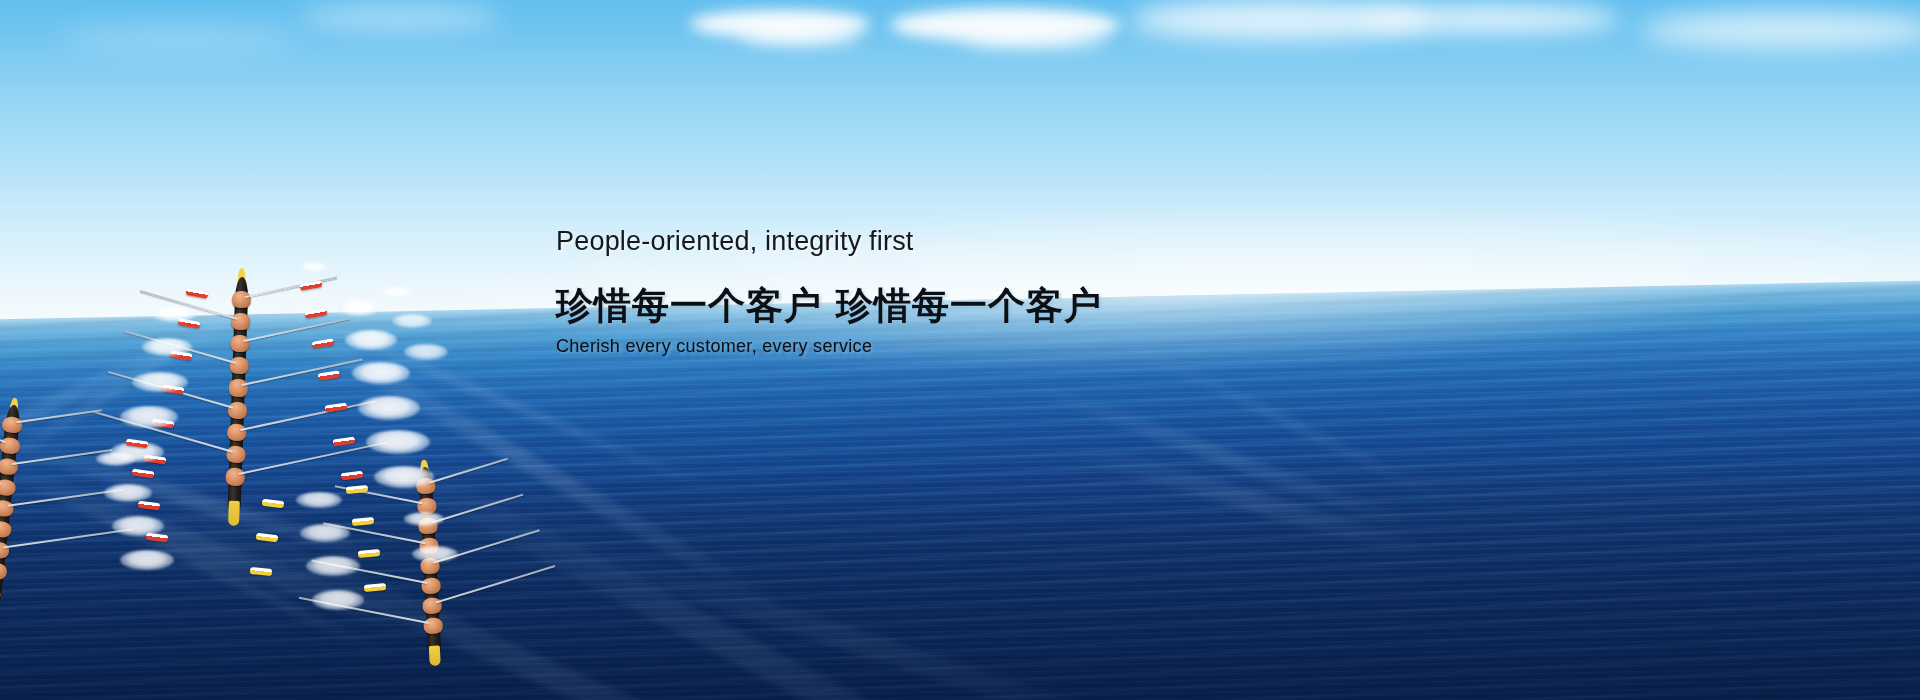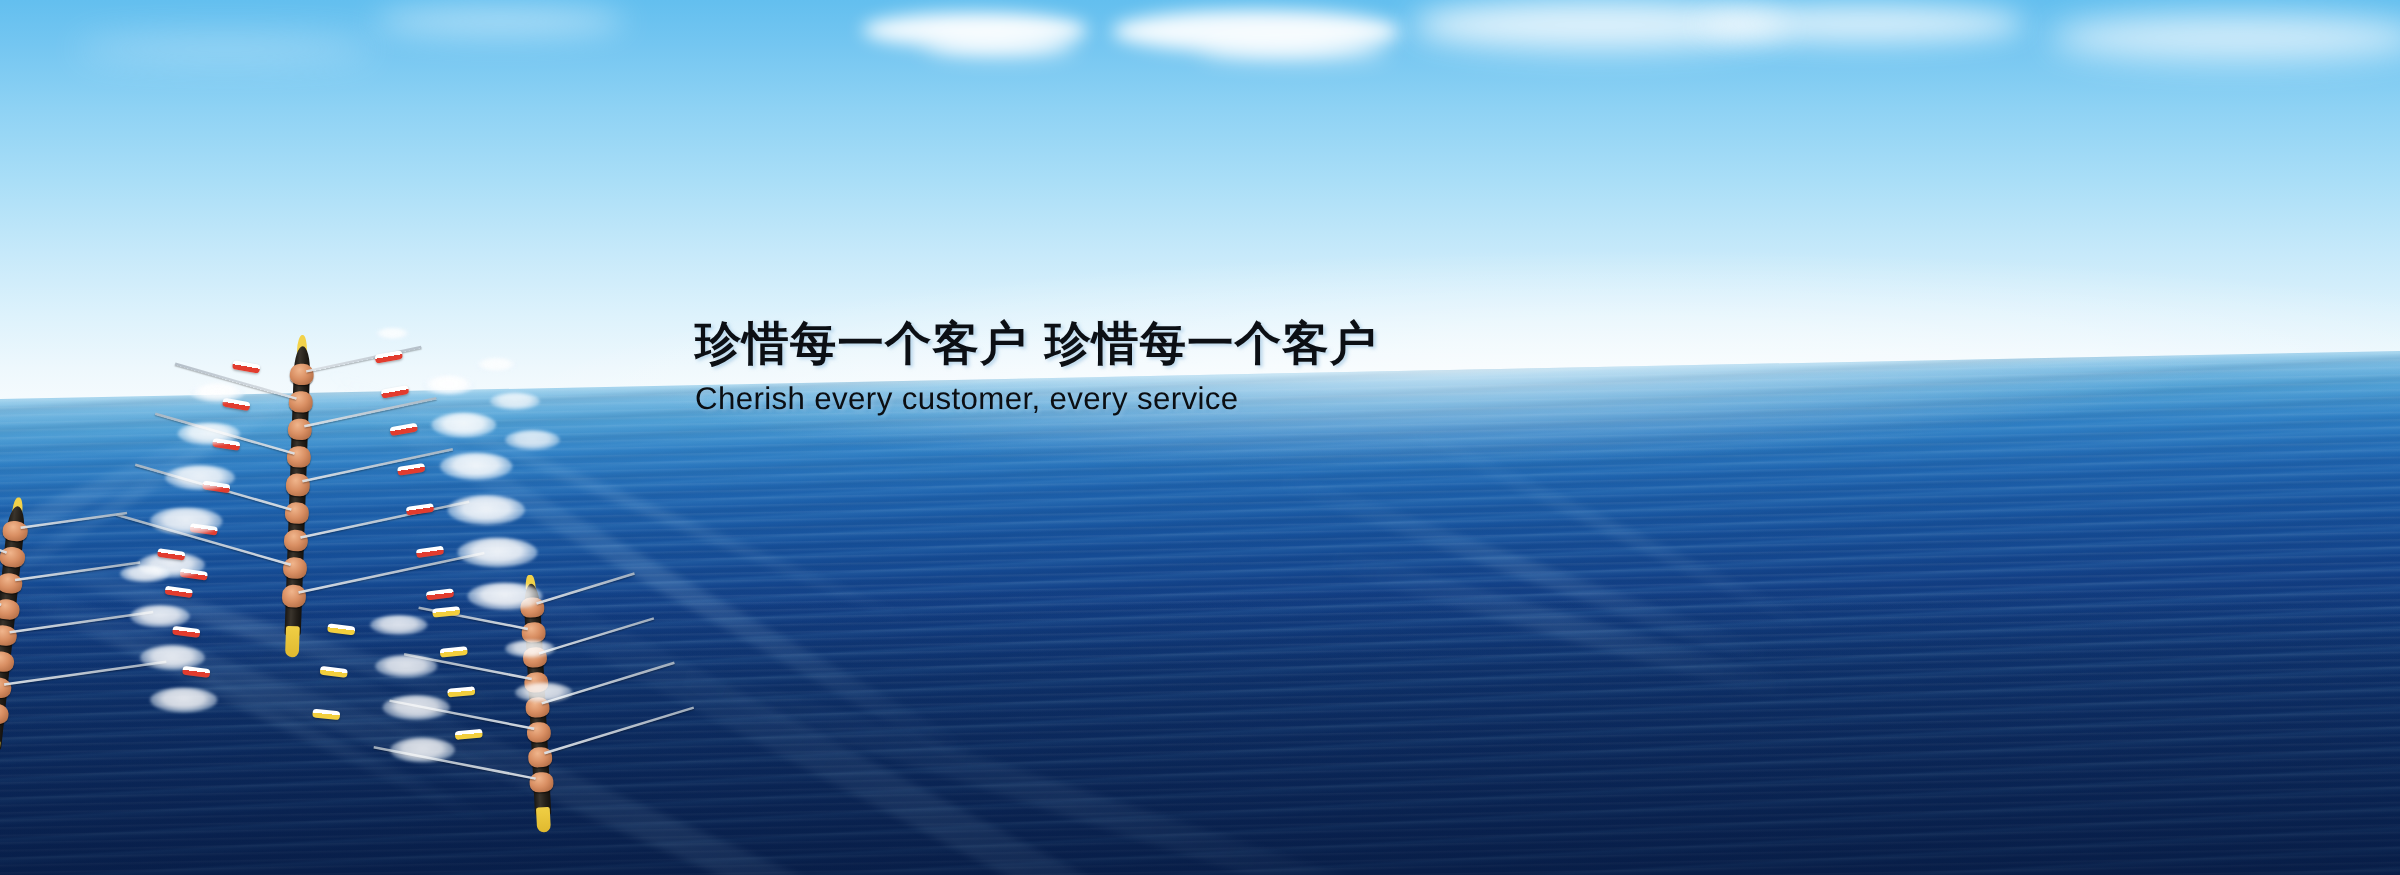--- a/index.html
+++ b/index.html
@@ -172,21 +172,21 @@
   }
   .cn-sub{
     margin-top:22px;
     font-size:37px; font-weight:700; color:#0c0f14; letter-spacing:1px;
     white-space:nowrap;
     text-shadow:2px 2px 3px rgba(140,185,220,.55);
     font-family:"DejaVu Sans","Liberation Sans",sans-serif;
   }
   .en-sub{
     margin-top:5px;
-    font-size:25px; font-weight:400; color:#0b0e12; letter-spacing:.3px;
+    font-size:18px; font-weight:400; color:#0b0e12; letter-spacing:.3px;
     white-space:nowrap;
     text-shadow:2px 2px 3px rgba(150,195,230,.5);
     font-family:"Liberation Sans","DejaVu Sans",sans-serif;
   }
 </style>
 </head>
 <body>
 
 <div class="banner">
 
@@ -333,18 +333,19 @@
       <div class="blade yellow" style="left: 256px; top: 534px; transform: rotate(7deg);"></div>
       <div class="blade yellow" style="left: 250px; top: 568px; transform: rotate(6deg);"></div>
       <div class="splash" style="left: 380px; top: 286px; width: 34px; height: 12px; opacity: 0.8;"></div>
       <div class="splash" style="left: 392px; top: 314px; width: 40px; height: 14px; opacity: 0.8;"></div>
       <div class="splash" style="left: 404px; top: 344px; width: 44px; height: 16px; opacity: 0.8;"></div>
       <div class="splash" style="left: 300px; top: 262px; width: 28px; height: 10px; opacity: 0.8;"></div>
     </div>
 
   <div class="copy">
     <div class="line1">
+      <span class="en-main">People-oriented, integrity first</span>
     </div>
     <div class="cn-sub">珍惜每一个客户  珍惜每一个客户</div>
     <div class="en-sub">Cherish every customer, every service</div>
   </div>
 
 </div>
 
 </body></html>

